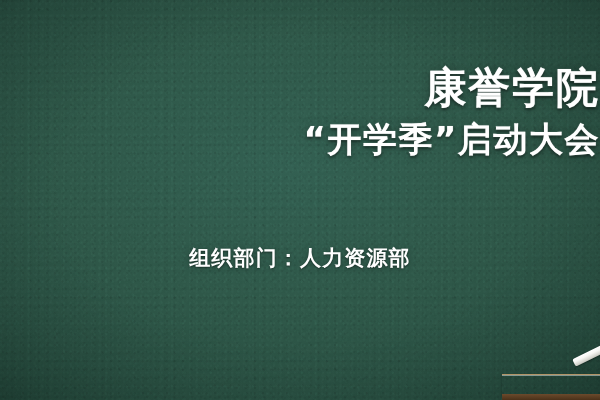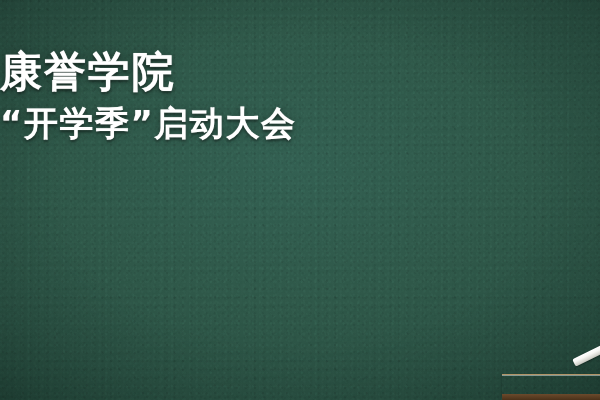--- a/index.html
+++ b/index.html
@@ -82,22 +82,22 @@
   .content {
     position: absolute;
     inset: 0;
     display: flex;
     flex-direction: column;
     align-items: center;
   }
 
   .title-block {
     width: 100%;
-    text-align: left;
-    margin-top: 46px;
+    text-align: right;
+    margin-top: 62px;
   }
 
   .title-line {
     color: #ffffff;
     font-weight: 700;
     line-height: 1.22;
     letter-spacing: .045em;
     text-shadow:
       0 0 1px rgba(255,255,255,.55),
       0 2px 3px rgba(0,0,0,.48),
@@ -185,20 +185,21 @@
   <div class="board-streaks"></div>
   <div class="board-vignette"></div>
 
   <div class="content">
 
     <div class="title-block">
       <div class="title-line title-line-1">康誉学院</div>
       <div class="title-line title-line-2">“开学季”启动大会</div>
     </div>
 
+    <div class="subtitle">组织部门：人力资源部</div>
 
   </div>
 
   <div class="chalk-tray">
     <div class="tray-body"></div>
     <div class="tray-shadow"></div>
   </div>
 
   <div class="chalk"></div>
 

